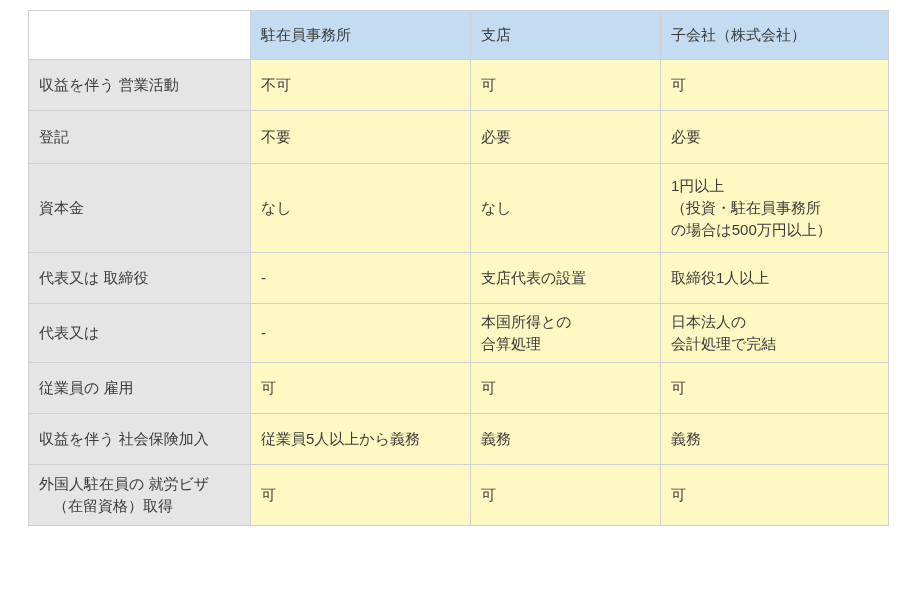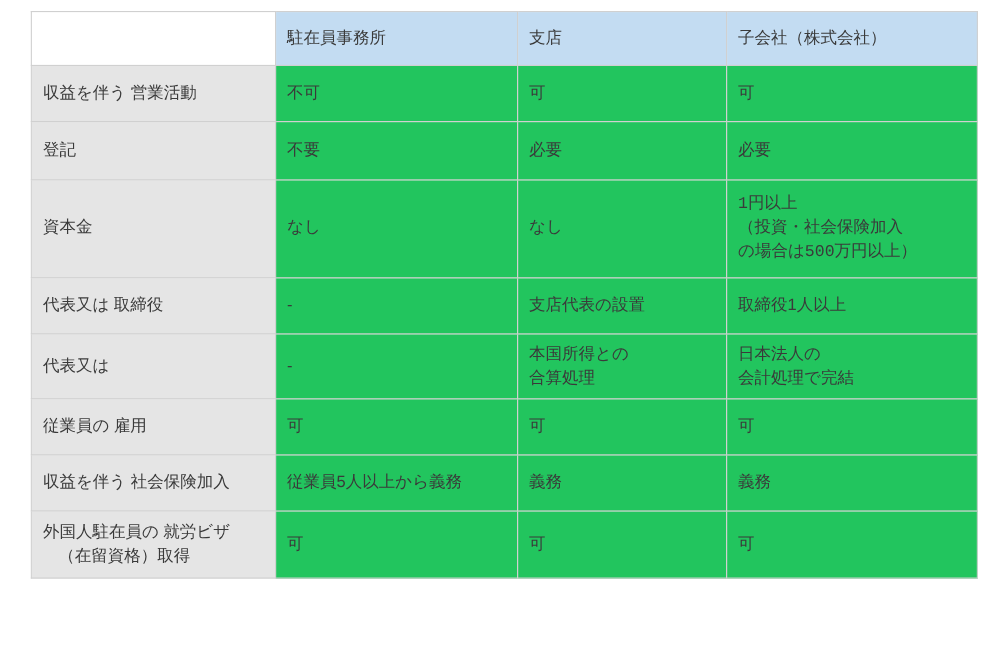--- a/index.html
+++ b/index.html
@@ -70,27 +70,27 @@
   }
 
   
   td.rowlabel {
     background: #e5e5e5;
     font-size: 15px;
     color: #3a3a3a;
   }
 
   td.value {
-    background: #22c55e;
+    background: #fef9c3;
   }
 
   
   tr.r-h1 td { height: 50px; }
   tr.r-h2 td { height: 52px; }
-  tr.r-tall td { height: 88px; font-family: Liberation Mono, monospace; }
+  tr.r-tall td { height: 88px; }
   tr.r-mid td { height: 50px; }
   tr.r-two td { height: 58px; }
   tr.r-last td { height: 60px; }
 
   .lines { display: block; }
   .lines .ln { display: block; white-space: pre; }
 
   .label-indent { padding-left: 14px; }
 
   .dash { color: #3a3a3a; }
@@ -133,21 +133,21 @@
           <td class="value">必要</td>
         </tr>
 
         <tr class="r-tall">
           <td class="rowlabel">資本金</td>
           <td class="value">なし</td>
           <td class="value">なし</td>
           <td class="value">
             <span class="lines">
               <span class="ln">1円以上</span>
-              <span class="ln">（投資・社会保険加入</span>
+              <span class="ln">（投資・駐在員事務所</span>
               <span class="ln">の場合は500万円以上）</span>
             </span>
           </td>
         </tr>
 
 
         <tr class="r-mid">
           <td class="rowlabel">代表又は 取締役</td>
           <td class="value dash">-</td>
           <td class="value">支店代表の設置</td>

